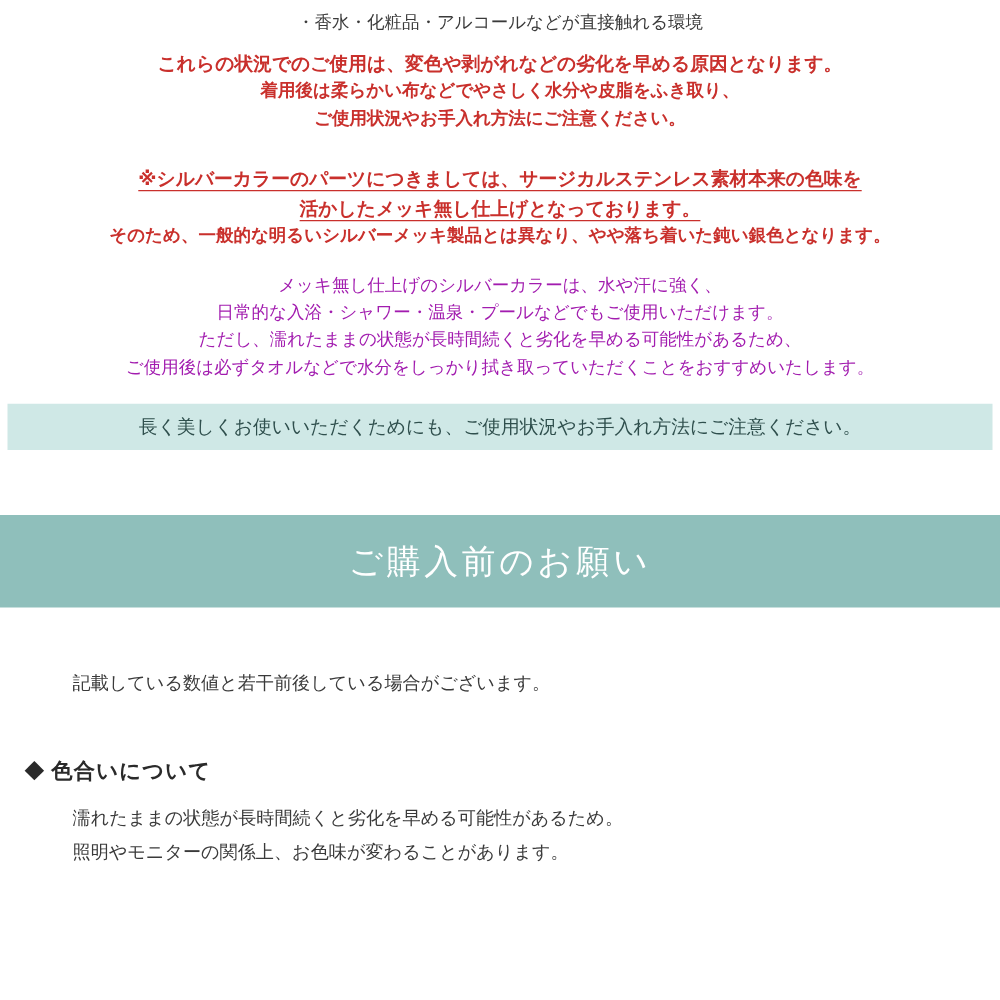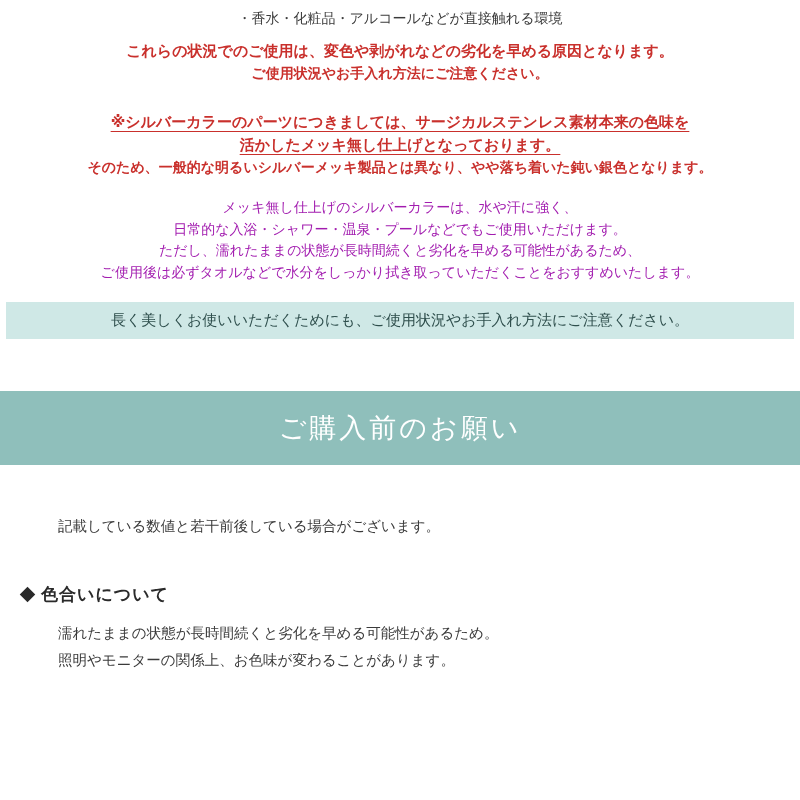--- a/index.html
+++ b/index.html
@@ -120,20 +120,21 @@
 </style>
 </head>
 <body>
 
 <div class="page">
 
   <div class="top-block">
     <div class="line l-dark">・香水・化粧品・アルコールなどが直接触れる環境</div>
     <div class="gap-sm"></div>
     <div class="line l-red">これらの状況でのご使用は、変色や剥がれなどの劣化を早める原因となります。</div>
+    <div class="line l-red-sm">着用後は柔らかい布などでやさしく水分や皮脂をふき取り、</div>
     <div class="line l-red-sm">ご使用状況やお手入れ方法にご注意ください。</div>
 
     <div class="gap-lg"></div>
 
     <div class="line underline-red">※シルバーカラーのパーツにつきましては、サージカルステンレス素材本来の色味を</div>
     <div class="line underline-red">活かしたメッキ無し仕上げとなっております。</div>
     <div class="line l-red-sm">そのため、一般的な明るいシルバーメッキ製品とは異なり、やや落ち着いた鈍い銀色となります。</div>
 
     <div class="gap-md"></div>
 

